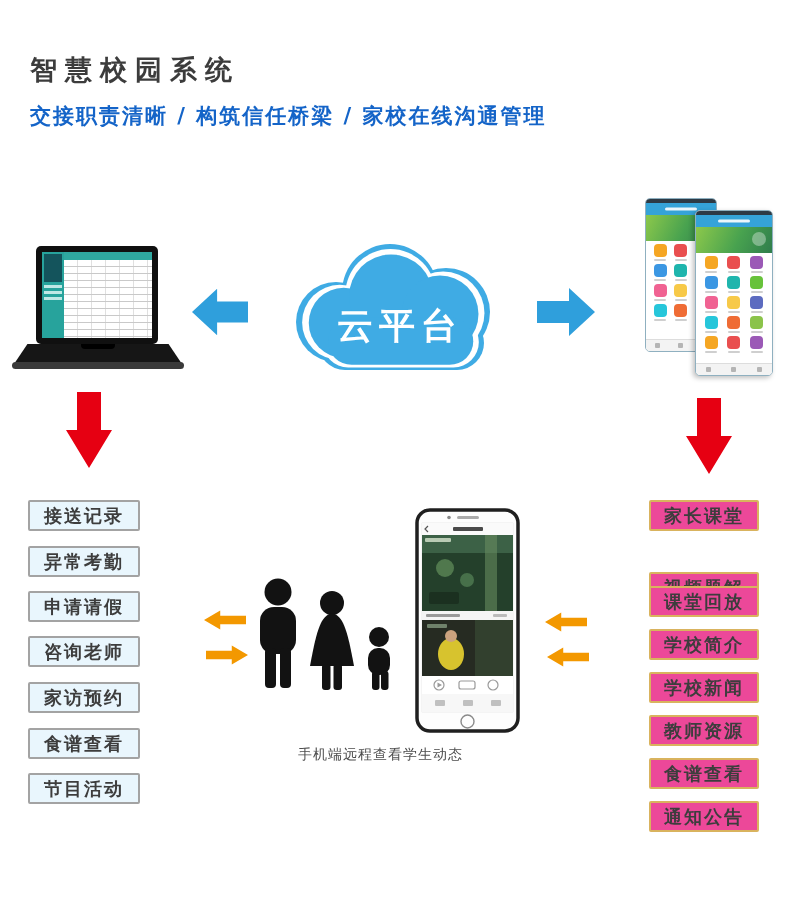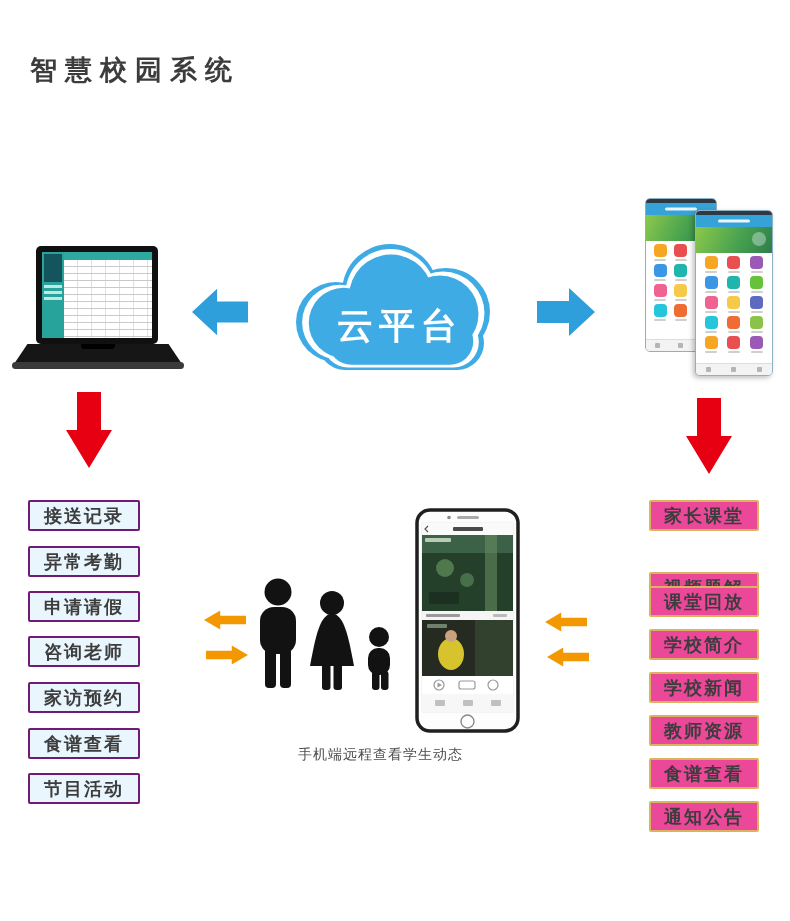--- a/index.html
+++ b/index.html
@@ -56,35 +56,36 @@
   .app-cell{display:flex;flex-direction:column;align-items:center;}
   .app-ic{width:13px;height:13px;border-radius:4px;}
   .app-bar{width:12px;height:2px;background:#cfcfcf;margin-top:2px;border-radius:1px;}
   .ph-tabbar{position:absolute;left:0;right:0;bottom:0;height:11px;background:#f3f3f3;border-top:1px solid #ddd;
              display:flex;align-items:center;justify-content:space-around;}
   .ph-tabbar i{width:5px;height:5px;background:#b5b5b5;border-radius:1px;display:block;}
 
   
   .fn-box{position:absolute;box-sizing:border-box;height:31px;display:flex;align-items:center;justify-content:center;
           font-size:18px;font-weight:600;color:#3d3d3d;letter-spacing:2px;border-radius:2px;}
-  .fn-blue{left:28px;width:112px;background:#e9f6fd;border:2px solid #701a75;}
+  .fn-blue{left:28px;width:112px;background:#e9f6fd;border:2px solid #a3a3a3;}
   .fn-tan{left:649px;width:110px;background:#ec4899;border:2px solid #d9b35e;}
 
   
   .family{position:absolute;left:248px;top:576px;width:165px;height:128px;}
   .cphone{position:absolute;left:415px;top:508px;width:105px;height:225px;}
   .caption{position:absolute;left:298px;top:746px;width:195px;text-align:left;
            font-size:14px;color:#4c4c4c;letter-spacing:1px;}
 </style>
 </head>
 <body>
 
 <div class="page">
 
   <div class="title">智慧校园系统</div>
+  <div class="subtitle">交接职责清晰 / 构筑信任桥梁 / 家校在线沟通管理</div>
 
   <div class="laptop">
     <div class="lt-screen">
       <div class="lt-side">
         <div class="lt-photo"></div>
         <div class="lt-line"></div>
         <div class="lt-line"></div>
         <div class="lt-line"></div>
       </div>
       <div class="lt-table">

